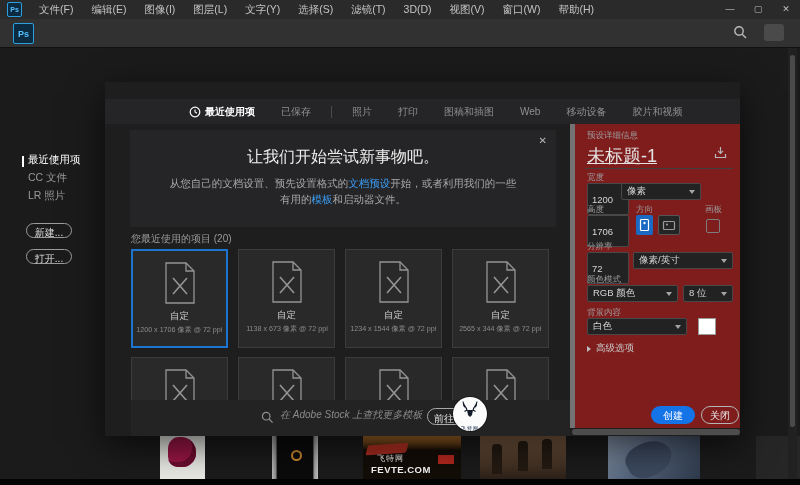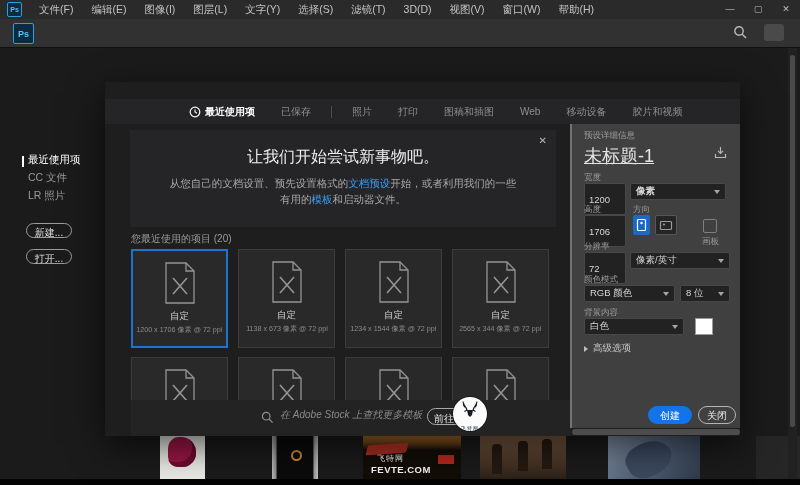--- a/index.html
+++ b/index.html
@@ -81,22 +81,22 @@
   .card-name{margin-top:5px;font-size:9.5px;color:#cfcfcf;}
   .card-dims{margin-top:2px;font-size:7.5px;color:#8b8b8b;transform:scale(.95);}
   .dlg-footer{position:absolute;left:0;top:276px;width:465px;height:36px;background:#232324;z-index:5;margin-left:26px;}
   .f-search-icon{position:absolute;left:130px;top:11px;}
   .f-input{position:absolute;left:147px;top:8px;width:145px;background:transparent;border:none;outline:none;
     font-size:10px;color:#cfcfcf;font-style:italic;font-family:inherit;}
   .f-input::placeholder{color:#8a8a8a;font-style:italic;}
   .go-btn{position:absolute;left:296px;top:8px;width:38px;height:17px;border:1px solid #a8a8a8;border-radius:10px;
     background:transparent;color:#e3e3e3;font-size:10px;line-height:17px;text-align:left;}
   
-  .preset{position:absolute;left:465px;top:42px;width:170px;height:304px;background:#404040;
-    border-left:2px solid #737373;box-sizing:border-box;font-size:8.5px;color:#9c9c9c;}
+  .preset{position:absolute;left:465px;top:42px;width:170px;height:304px;background:#7f1d1d;
+    border-left:5px solid #737373;box-sizing:border-box;font-size:8.5px;color:#9c9c9c;}
   .p-header{position:absolute;left:12px;top:6px;}
   .p-docname{position:absolute;left:12px;top:20px;font-size:18px;color:#e4e4e4;text-decoration:underline;}
   .p-save{position:absolute;right:13px;top:22px;}
   .p-divider{position:absolute;left:10px;top:44px;width:148px;height:1px;background:#404041;}
   .p-label{position:absolute;}
   .p-input{position:absolute;width:42px;height:32px;background:#222223;border:1px solid #48484a;border-radius:2px;
     color:#d5d5d5;font-size:9.5px;padding:0 4px;box-sizing:border-box;font-family:inherit;outline:none;}
   .p-select{position:absolute;height:17px;background:#222223;border:1px solid #48484a;border-radius:2px;
     color:#d5d5d5;font-size:9.5px;display:flex;align-items:center;padding:0 5px;box-sizing:border-box;cursor:default;}
   .chev{margin-left:auto;width:0;height:0;border-left:3.5px solid transparent;border-right:3.5px solid transparent;border-top:4px solid #a5a5a5;}
@@ -325,28 +325,28 @@
       <div class="p-docname">未标题-1</div>
       <svg class="p-save" width="13" height="13" viewBox="0 0 13 13">
         <path d="M6.5 1 V7" stroke="#b9b9b9" stroke-width="1.2" fill="none"></path>
         <path d="M4 4.8 L6.5 7.3 L9 4.8" stroke="#b9b9b9" stroke-width="1.2" fill="none"></path>
         <path d="M1.5 8 V11.5 H11.5 V8" stroke="#b9b9b9" stroke-width="1.2" fill="none"></path>
       </svg>
       <div class="p-divider"></div>
 
       <div class="p-label" style="left:12px;top:48px;">宽度</div>
       <input class="p-input" style="left: 12px; top: 59px;" value="1200">
-      <div class="p-select" style="left:58px;top:59px;width:96px;font-weight:bold;">
+      <div class="p-select" style="left:46px;top:59px;width:80px;">
         <span>像素</span>
         <span class="chev"></span>
       </div>
 
       <div class="p-label" style="left:12px;top:80px;">高度</div>
       <div class="p-label" style="left:61px;top:80px;">方向</div>
-      <div class="p-label" style="left:130px;top:80px;margin-top:32px;">画板</div>
+      <div class="p-label" style="left:130px;top:80px;">画板</div>
       <input class="p-input" style="left: 12px; top: 91px;" value="1706">
       <div class="ori-btn ori-portrait">
         <svg width="11" height="14" viewBox="0 0 11 14">
           <rect x="1.5" y="1.5" width="8" height="11" rx="1" fill="none" stroke="#ffffff" stroke-width="1.2"></rect>
           <circle cx="5.5" cy="5" r="1.2" fill="#ffffff"></circle>
         </svg>
       </div>
       <div class="ori-btn ori-landscape">
         <svg width="14" height="11" viewBox="0 0 14 11">
           <rect x="1.5" y="1.5" width="11" height="8" rx="1" fill="none" stroke="#9a9a9a" stroke-width="1.2"></rect>

